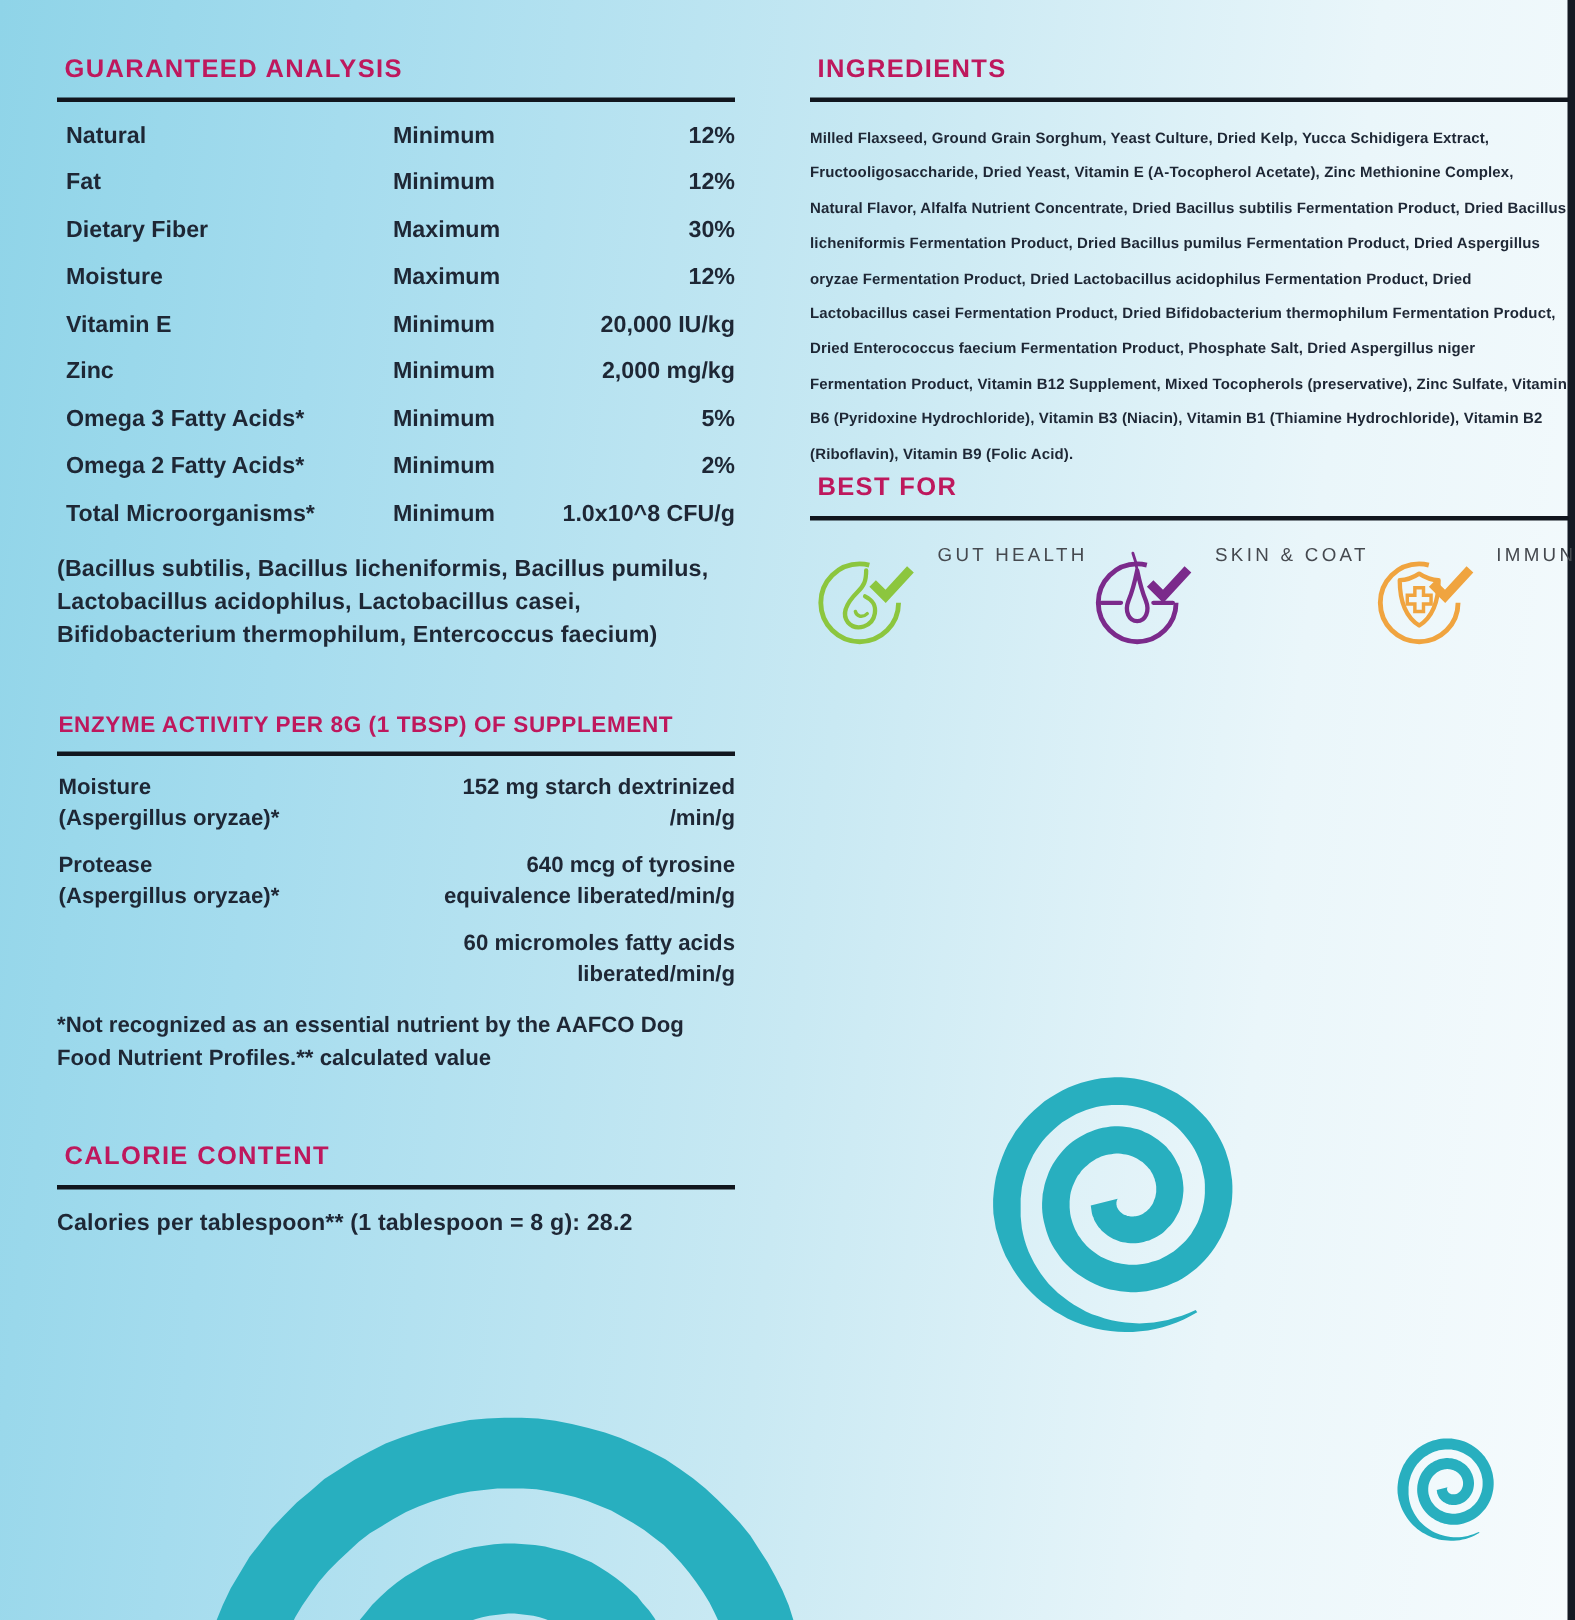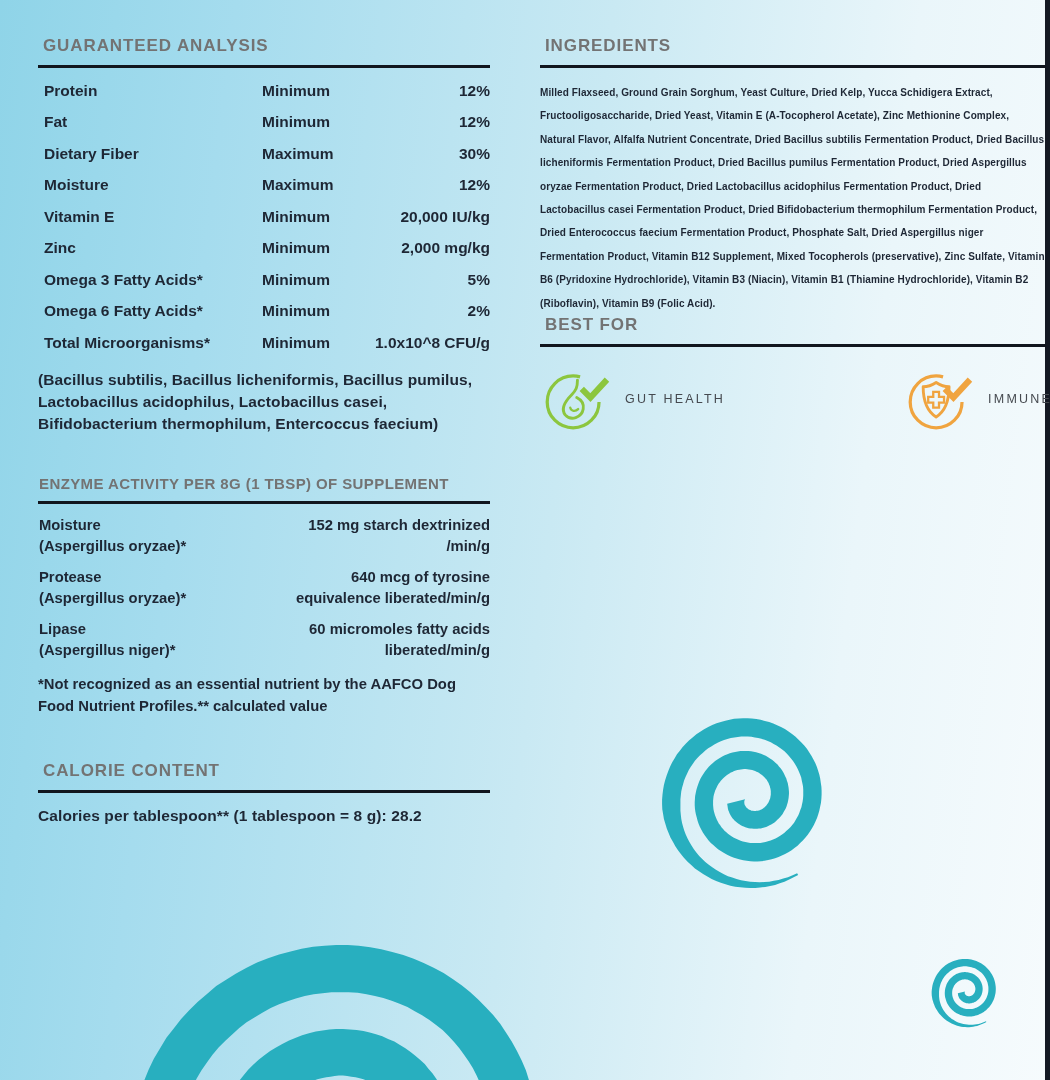--- a/index.html
+++ b/index.html
@@ -5,21 +5,21 @@
   html,body{margin:0;padding:0;}
   body{
     width:1050px;height:1080px;overflow:hidden;position:relative;
     background:linear-gradient(97deg,#8fd4e8 0%,#a5dcee 20%,#c9e9f3 52%,#eaf6fa 78%,#f6fbfd 100%);
     font-family:"Liberation Sans",sans-serif;color:#1e2735;
   }
   .edge-strip{position:absolute;right:0;top:0;width:5px;height:1080px;background:#141923;}
   .col{position:absolute;top:36px;}
   .col-left{left:38px;width:452px;}
   .col-right{left:540px;width:506px;}
-  .sec-head{font-size:17px;font-weight:700;letter-spacing:.9px;color:#737373;margin:0;
+  .sec-head{font-size:17px;font-weight:700;letter-spacing:.9px;color:#be185d;margin:0;
     padding:0 0 9px 5px;border-bottom:3px solid #11161e;}
   .sec-head.small{font-size:15px;letter-spacing:.4px;padding-left:1px;}
   
   .ga-row{display:flex;align-items:baseline;margin-top:13.5px;font-size:15.5px;font-weight:700;}
   .ga-row .n{width:218px;padding-left:6px;}
   .ga-row .b{width:112px;}
   .ga-row .v{flex:1;text-align:right;}
   .ga-note{margin-top:17px;font-size:15.5px;font-weight:700;line-height:22.3px;letter-spacing:.1px;}
   
   .enzyme-sec{margin-top:40px;}
@@ -28,41 +28,41 @@
   .enz-row .val{flex:1;text-align:right;}
   .footnote{margin-top:14px;font-size:14.8px;font-weight:700;line-height:21.5px;}
   
   .cal-sec{margin-top:44px;}
   .cal-text{margin-top:14px;font-size:15.5px;font-weight:700;letter-spacing:.1px;}
   
   .ingredients-text{margin-top:13px;font-size:10px;font-weight:700;line-height:23.4px;letter-spacing:.1px;}
   
   .bf-sec{}
   .bf-row{display:flex;justify-content:space-between;align-items:center;margin-top:16px;width:512px;}
-  .bf-item{display:flex;align-items:center;gap:13px;}
+  .bf-item{display:flex;align-items:flex-start;gap:13px;}
   .bf-label{font-size:12.5px;letter-spacing:2.2px;color:#45494f;white-space:nowrap;font-weight:400;}
   .bf-icon{width:72px;height:72px;flex:0 0 auto;}
   .bf-icon .st{fill:none;stroke:currentColor;}
   
   .spiral{position:absolute;}
   .spiral path{fill:currentColor;}
   #spiral-right{left:648px;top:696px;width:204px;height:204px;}
   #spiral-small{left:926px;top:950px;width:82px;height:82px;}
   #spiral-bottom-left{left:92px;top:888px;width:524px;height:524px;}
 </style>
 </head>
 <body>
 
 <div class="edge-strip"></div>
 
 <div class="col col-left">
   <h2 class="sec-head">GUARANTEED ANALYSIS</h2>
 
   <div class="ga-row">
-    <span class="n">Protein</span>
+    <span class="n">Natural</span>
     <span class="b">Minimum</span>
     <span class="v">12%</span>
   </div>
   <div class="ga-row">
     <span class="n">Fat</span>
     <span class="b">Minimum</span>
     <span class="v">12%</span>
   </div>
   <div class="ga-row">
     <span class="n">Dietary Fiber</span>
@@ -83,21 +83,21 @@
     <span class="n">Zinc</span>
     <span class="b">Minimum</span>
     <span class="v">2,000 mg/kg</span>
   </div>
   <div class="ga-row">
     <span class="n">Omega 3 Fatty Acids*</span>
     <span class="b">Minimum</span>
     <span class="v">5%</span>
   </div>
   <div class="ga-row">
-    <span class="n">Omega 6 Fatty Acids*</span>
+    <span class="n">Omega 2 Fatty Acids*</span>
     <span class="b">Minimum</span>
     <span class="v">2%</span>
   </div>
   <div class="ga-row">
     <span class="n">Total Microorganisms*</span>
     <span class="b">Minimum</span>
     <span class="v">1.0x10^8 CFU/g</span>
   </div>
 
   <p class="ga-note" style="margin:17px 0 0 0;">(Bacillus subtilis, Bacillus licheniformis, Bacillus pumilus, Lactobacillus acidophilus, Lactobacillus casei, Bifidobacterium thermophilum, Entercoccus faecium)</p>
@@ -119,24 +119,20 @@
       <div class="lbl">
         <div>Protease</div>
         <div>(Aspergillus oryzae)*</div>
       </div>
       <div class="val">
         <div>640 mcg of tyrosine</div>
         <div>equivalence liberated/min/g</div>
       </div>
     </div>
     <div class="enz-row">
-      <div class="lbl">
-        <div>Lipase</div>
-        <div>(Aspergillus niger)*</div>
-      </div>
       <div class="val">
         <div>60 micromoles fatty acids</div>
         <div>liberated/min/g</div>
       </div>
     </div>
 
     <p class="footnote" style="margin:14px 0 0 0;">*Not recognized as an essential nutrient by the AAFCO Dog Food Nutrient Profiles.** calculated value</p>
   </div>
 
   <div class="cal-sec">
@@ -156,20 +152,30 @@
       <div class="bf-item">
         <svg class="bf-icon" viewBox="0 0 100 100" style="color: rgb(140, 198, 62);">
           <circle class="st" cx="46" cy="54" r="36" stroke-width="4.5" pathLength="100" stroke-dasharray="79 21"></circle>
           <path class="st" stroke-width="4" stroke-linecap="round" stroke-linejoin="round" d="M52 24 C52 34 50 38 44 44 C34 54 29 64 35 72 C43 81 58 76 60 64 C61.5 55 57 51 51 48"></path>
           <path class="st" stroke-width="3.2" stroke-linecap="round" d="M42 62 C43 67 49 68 53 64"></path>
           <path class="st" stroke-width="8.5" stroke-linejoin="miter" d="M58 36 L70 48 L93 23"></path>
         </svg>
         <span class="bf-label">GUT HEALTH</span>
       </div>
 
+      <div class="bf-item">
+        <svg class="bf-icon" viewBox="0 0 100 100" style="color: rgb(123, 42, 139);">
+          <circle class="st" cx="46" cy="54" r="36" stroke-width="4.5" pathLength="100" stroke-dasharray="79 21"></circle>
+          <path class="st" stroke-width="4" stroke-linecap="round" d="M13 54 H31 M61 54 H79"></path>
+          <path class="st" stroke-width="4" stroke-linecap="round" stroke-linejoin="round" d="M46 24 C43.5 36 41 45 38 52 C34 62 38.5 71 46 71 C53.5 71 58 62 54 52 C51 45 48.5 36 46 24 Z"></path>
+          <path class="st" stroke-width="2.6" stroke-linecap="round" d="M46 24 C45 17 44 13 42 8"></path>
+          <path class="st" stroke-width="8.5" stroke-linejoin="miter" d="M58 36 L70 48 L93 23"></path>
+        </svg>
+        <span class="bf-label">SKIN &amp; COAT</span>
+      </div>
 
       <div class="bf-item">
         <svg class="bf-icon" viewBox="0 0 100 100" style="color: rgb(240, 164, 63);">
           <circle class="st" cx="46" cy="54" r="36" stroke-width="4.5" pathLength="100" stroke-dasharray="79 21"></circle>
           <path class="st" stroke-width="4" stroke-linejoin="round" d="M46 27 C52 31 58 33 64 33 C64 50 60 66 46 75 C32 66 28 50 28 33 C34 33 40 31 46 27 Z"></path>
           <path class="st" stroke-width="3.2" stroke-linejoin="miter" d="M42 40 h8 v7 h7 v8 h-7 v7 h-8 v-7 h-7 v-8 h7 Z"></path>
           <path class="st" stroke-width="8.5" stroke-linejoin="miter" d="M58 36 L70 48 L93 23"></path>
         </svg>
         <span class="bf-label">IMMUNE</span>
       </div>

